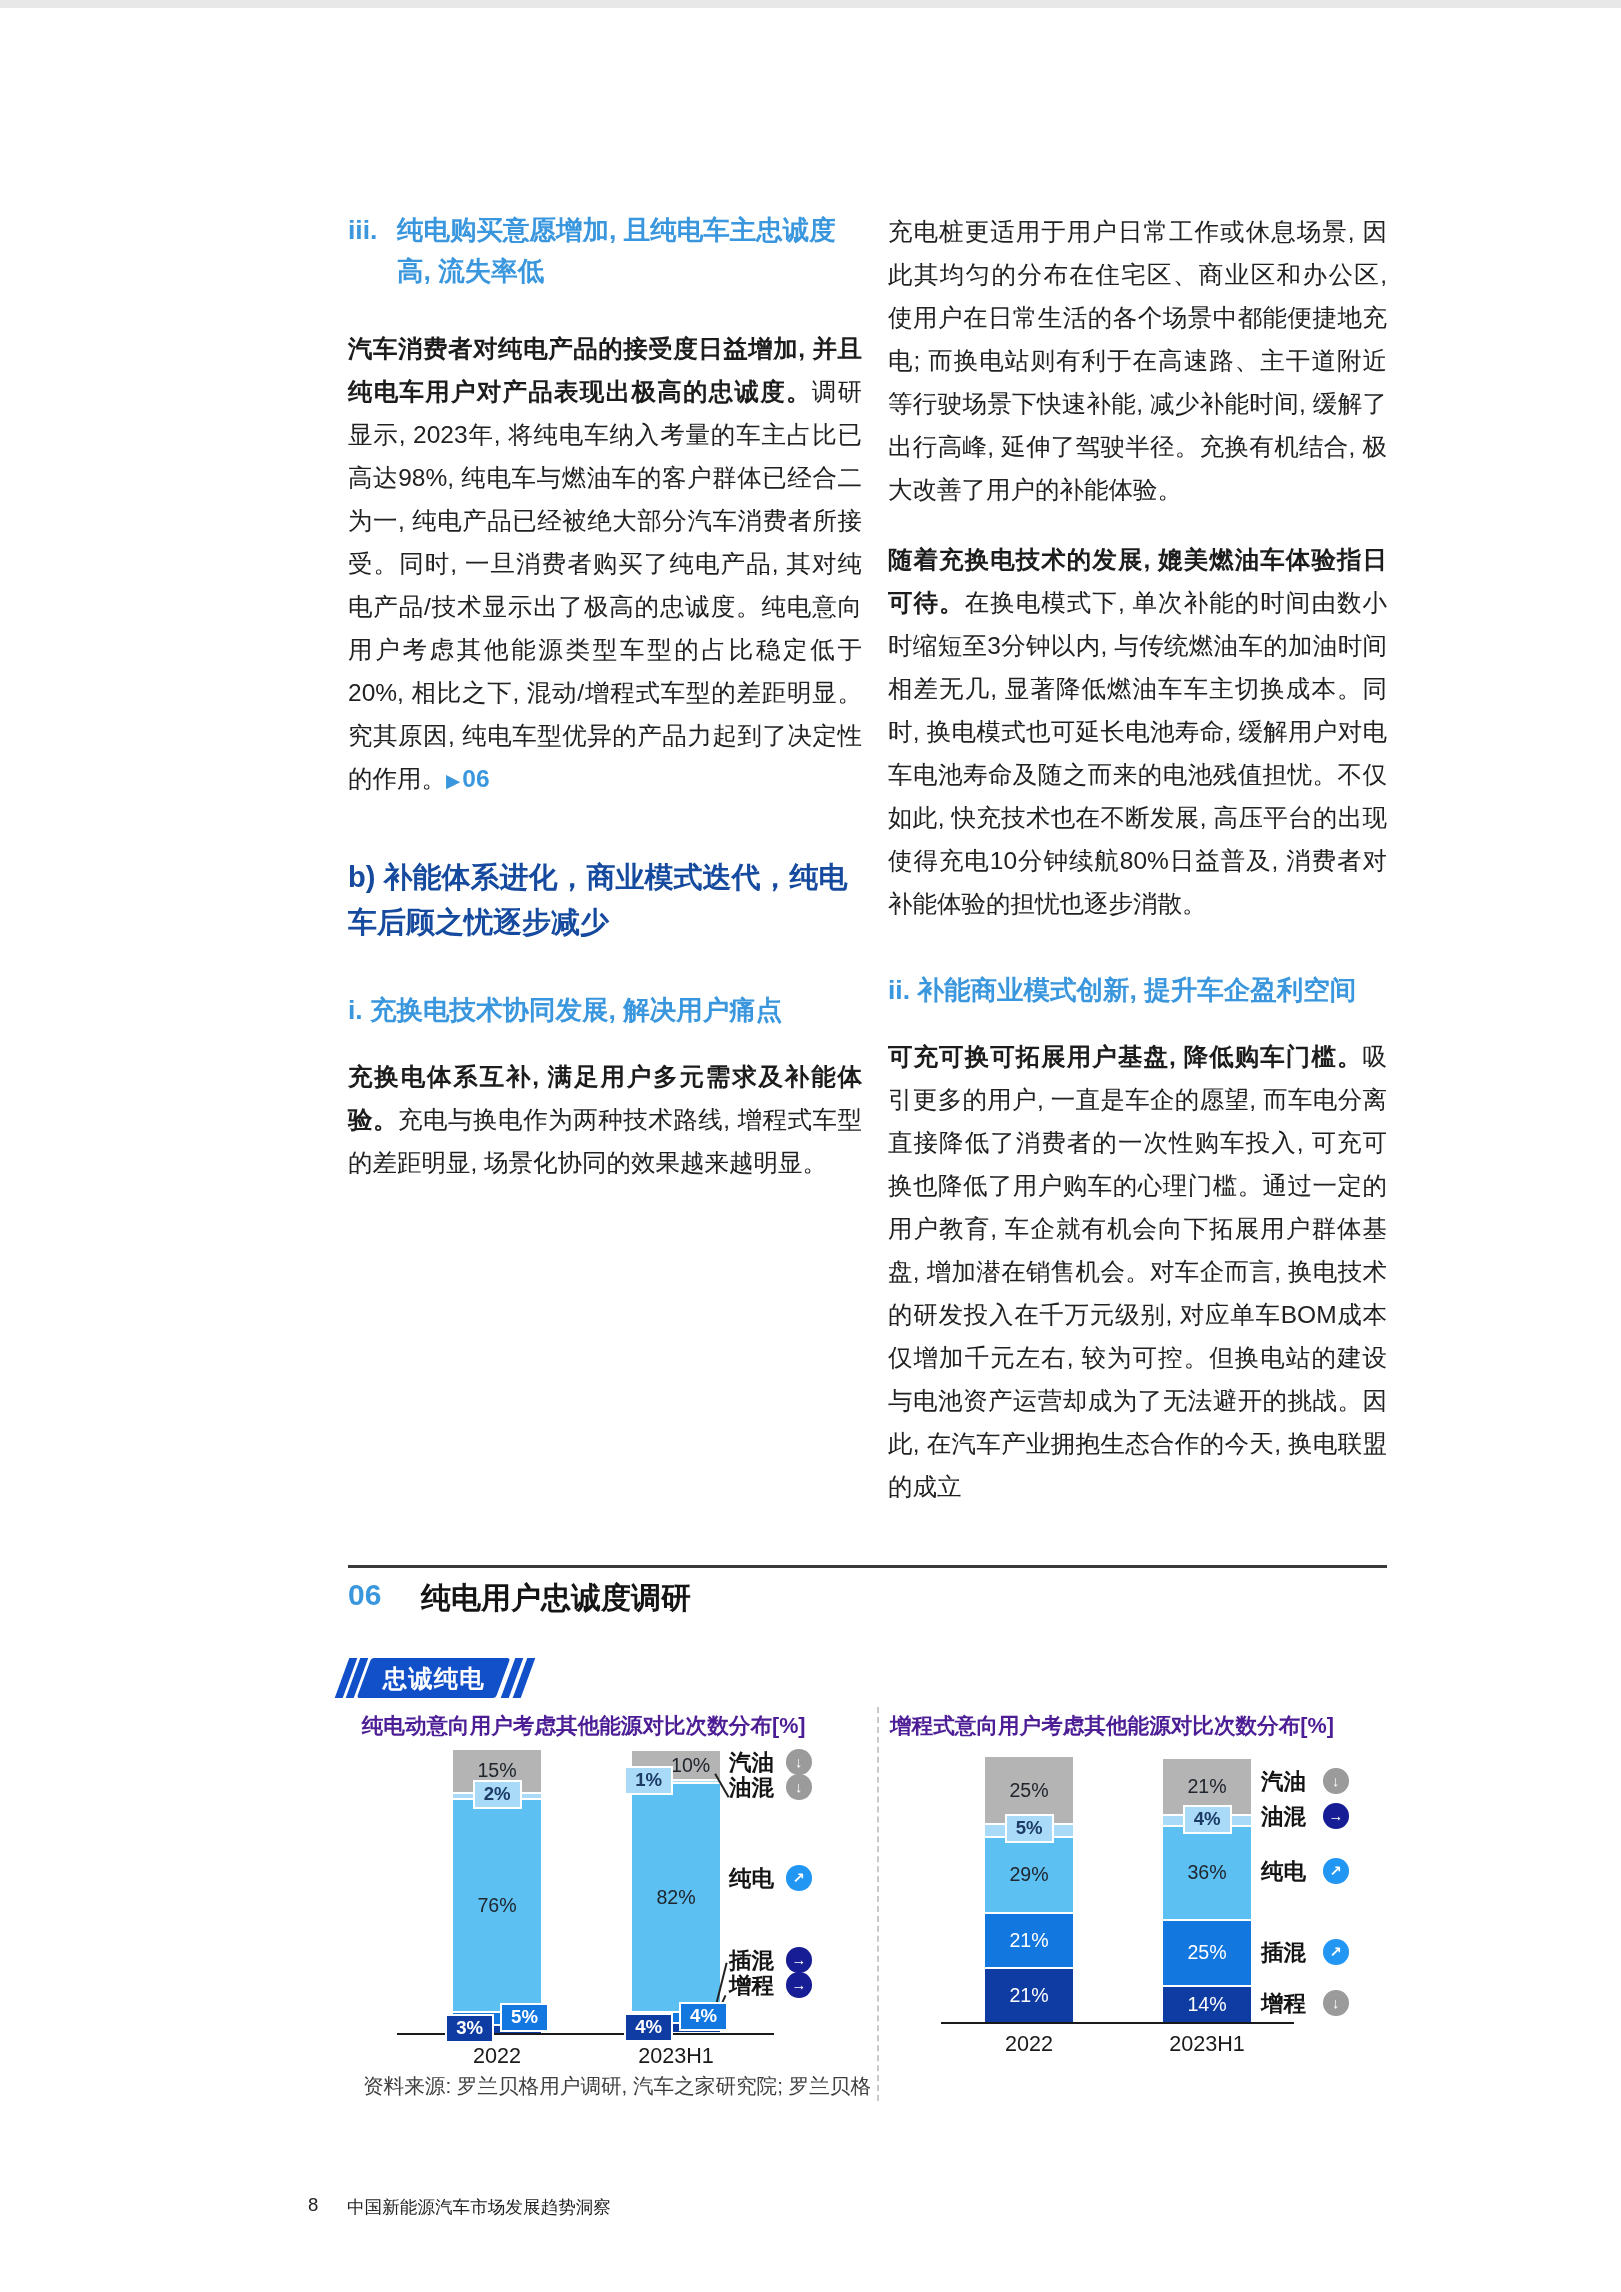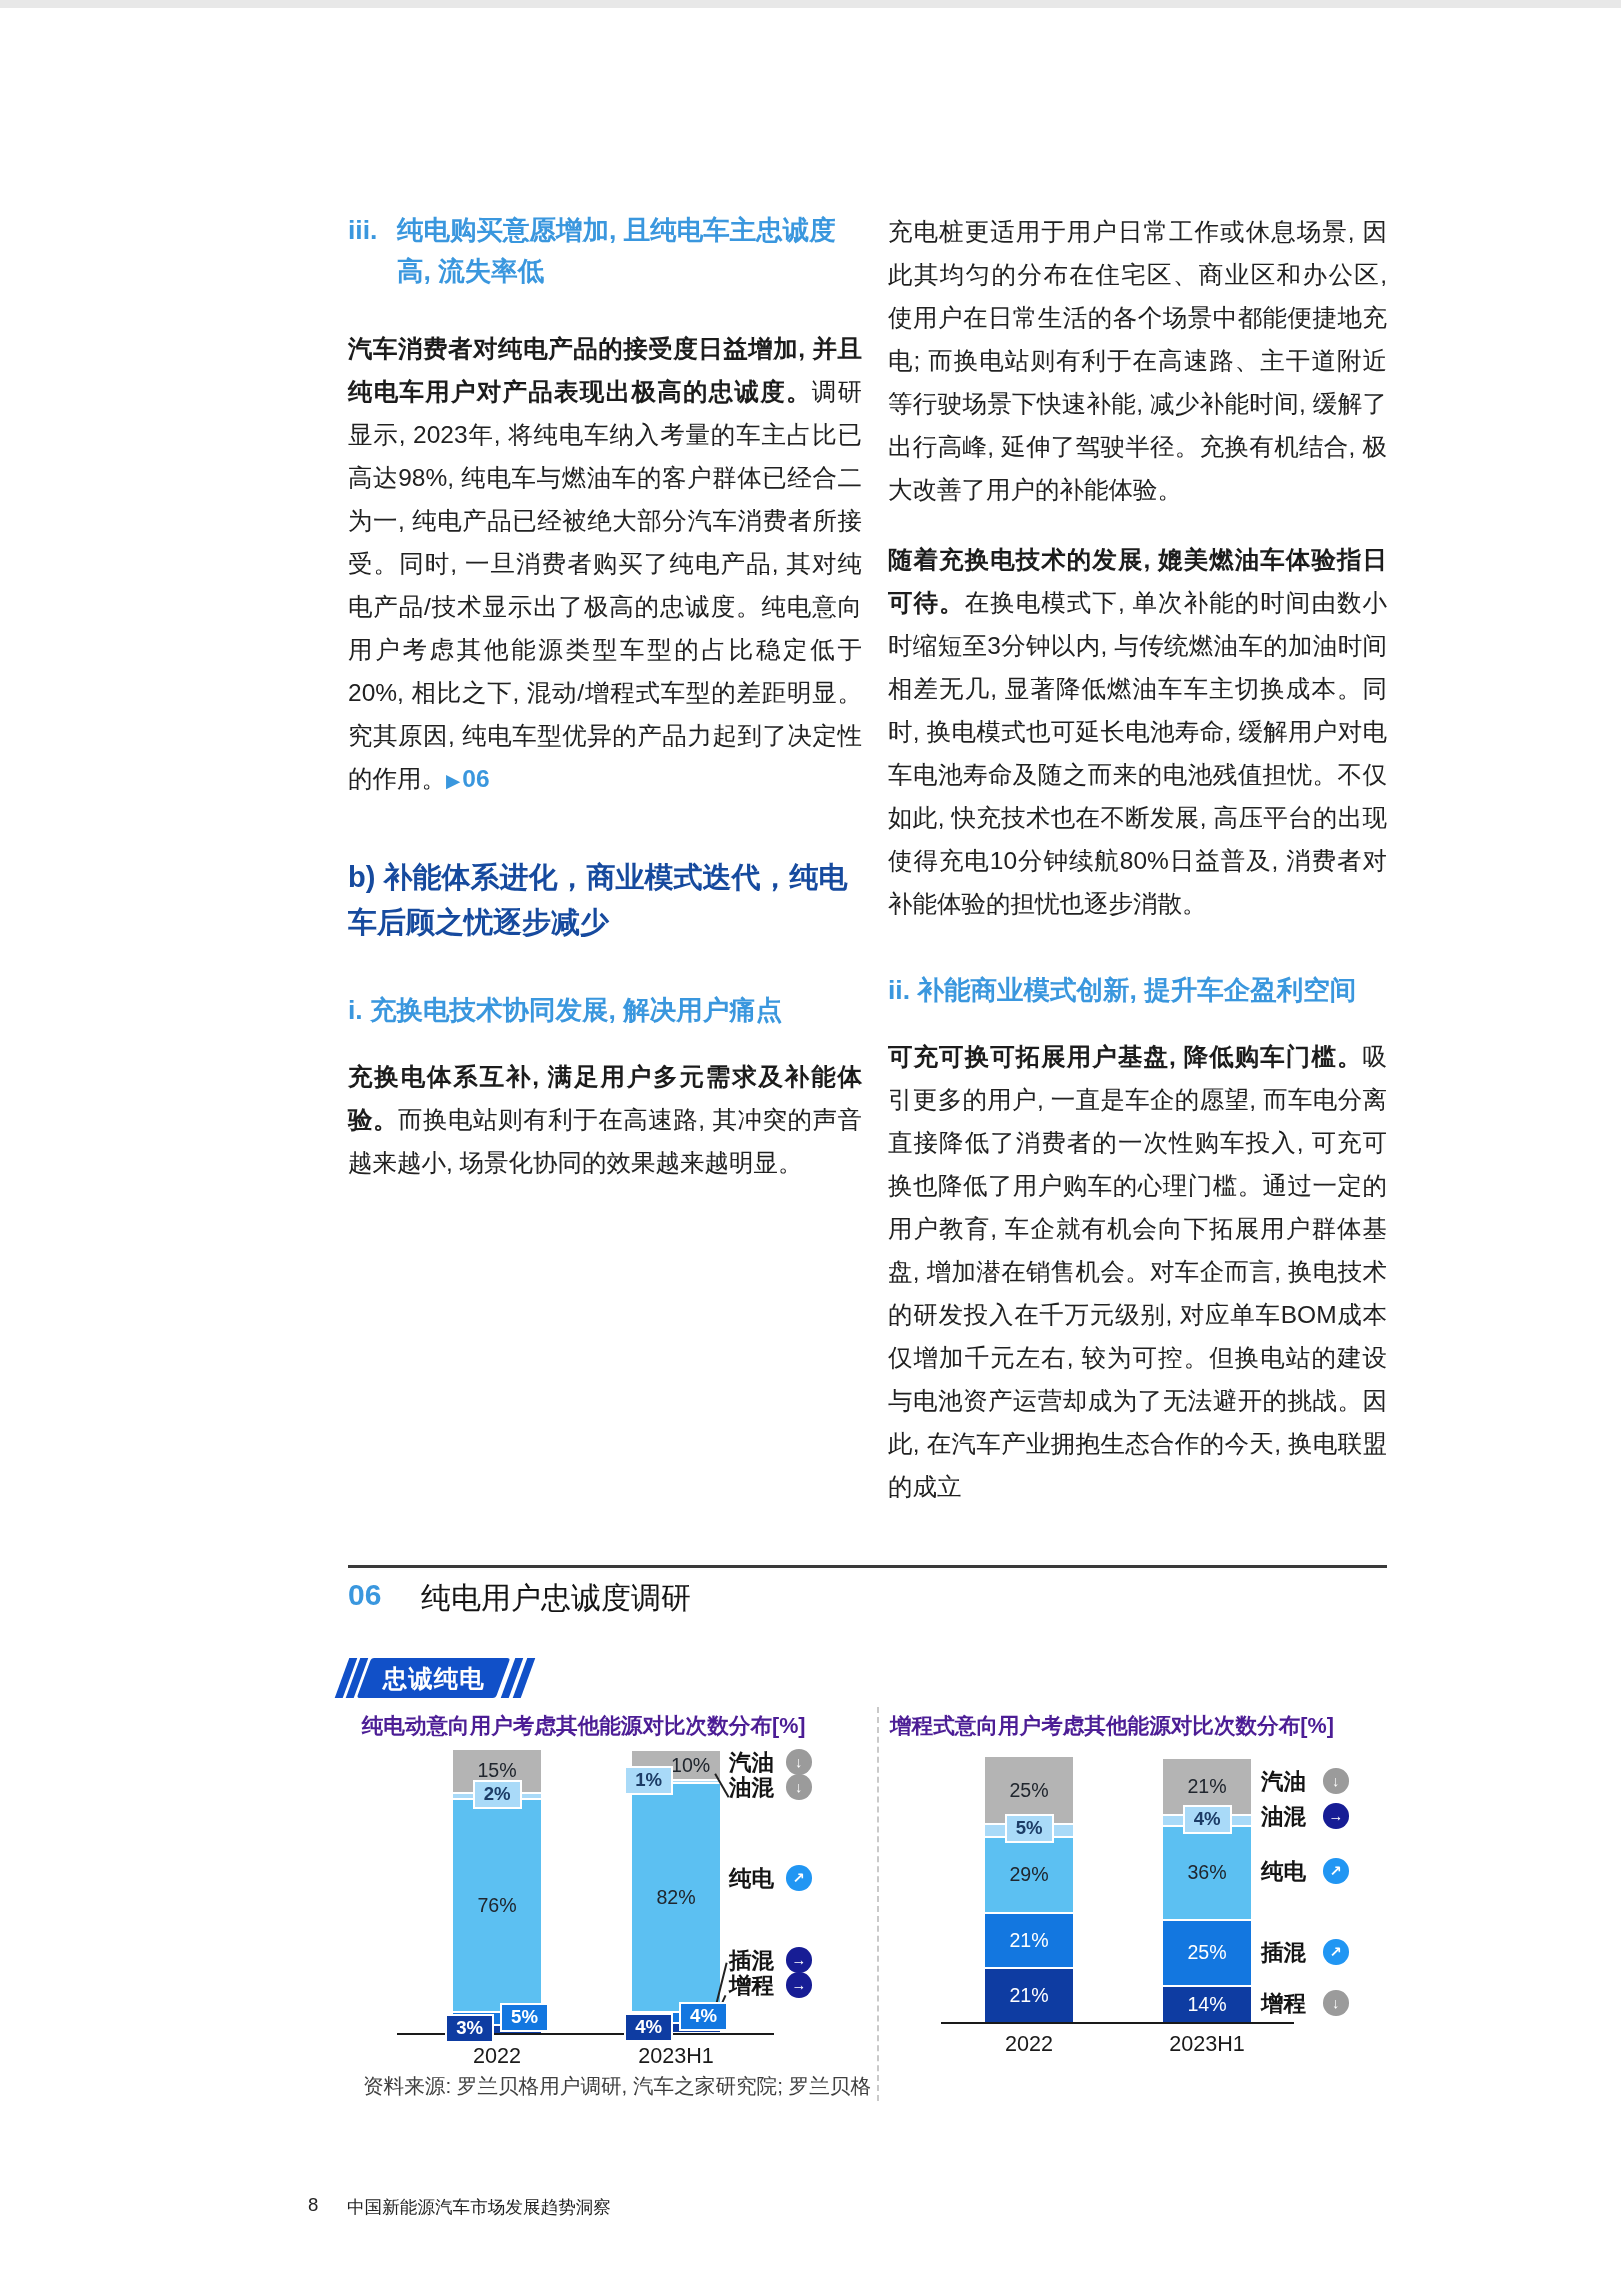--- a/index.html
+++ b/index.html
@@ -30,21 +30,21 @@
   .head-iii .num{flex:0 0 49px;}
   .h-navy{
     color:#164a9e;font-weight:bold;font-size:29px;line-height:45px;
     margin:53px 0 25.5px 0;
   }
   .figref{color:#3a97de;font-weight:bold;white-space:nowrap;}
   .figref .arrow{font-size:18.6px;letter-spacing:2px;}
   
   .figure-rule{position:absolute;left:348px;top:1557px;width:1039px;height:2.9px;background:#3a3a3a;}
   .fig-num{position:absolute;left:348px;top:1570px;font-size:30px;font-weight:bold;color:#3a97de;}
-  .fig-title{position:absolute;left:421px;top:1570px;font-size:30px;font-weight:normal;color:#141414;text-align:center;}
+  .fig-title{position:absolute;left:421px;top:1570px;font-size:30px;font-weight:bold;color:#141414;text-align:center;}
   
   .banner{position:absolute;left:348px;top:1650px;width:1039px;height:40px;}
   .banner .slash{position:absolute;top:0;width:7.8px;height:40px;background:#1150c8;transform:skewX(-20deg);}
   .banner .badge{
     position:absolute;left:15.7px;top:0;width:139px;height:40px;background:#1150c8;
     transform:skewX(-20deg);border-radius:2.9px;
     display:flex;align-items:center;justify-content:center;
   }
   .banner .badge span{
     transform:skewX(20deg);color:#fff;font-size:24.5px;font-weight:bold;letter-spacing:1px;
@@ -100,21 +100,21 @@
 <div class="page">
 
   <div class="col col-left">
     <div class="h-blue head-iii">
       <span class="num">iii.</span>
       <span>纯电购买意愿增加, 且纯电车主忠诚度高, 流失率低</span>
     </div>
     <p><b>汽车消费者对纯电产品的接受度日益增加, 并且纯电车用户对产品表现出极高的忠诚度。</b><span>调研显示, 2023年, 将纯电车纳入考量的车主占比已高达98%, 纯电车与燃油车的客户群体已经合二为一, 纯电产品已经被绝大部分汽车消费者所接受。同时, 一旦消费者购买了纯电产品, 其对纯电产品/技术显示出了极高的忠诚度。纯电意向用户考虑其他能源类型车型的占比稳定低于20%, 相比之下, 混动/增程式车型的差距明显。究其原因, 纯电车型优异的产品力起到了决定性的作用。</span><span class="figref"><span class="arrow">▶</span><span>06</span></span></p>
     <div class="h-navy">b) 补能体系进化，商业模式迭代，纯电车后顾之忧逐步减少</div>
     <div class="h-blue single">i. 充换电技术协同发展, 解决用户痛点</div>
-    <p><b>充换电体系互补, 满足用户多元需求及补能体验。</b><span>而换电站则有利于在高速路, 其冲突的声音越来越小, 场景化协同的效果越来越明显。</span></p>
+    <p><b>充换电体系互补, 满足用户多元需求及补能体验。</b><span>充电与换电作为两种技术路线, 增程式车型的差距明显, 场景化协同的效果越来越明显。</span></p>
   </div>
 
   <div class="col col-right">
     <p>充电桩更适用于用户日常工作或休息场景, 因此其均匀的分布在住宅区、商业区和办公区, 使用户在日常生活的各个场景中都能便捷地充电; 而换电站则有利于在高速路、主干道附近等行驶场景下快速补能, 减少补能时间, 缓解了出行高峰, 延伸了驾驶半径。充换有机结合, 极大改善了用户的补能体验。</p>
     <p><b>随着充换电技术的发展, 媲美燃油车体验指日可待。</b><span>在换电模式下, 单次补能的时间由数小时缩短至3分钟以内, 与传统燃油车的加油时间相差无几, 显著降低燃油车车主切换成本。同时, 换电模式也可延长电池寿命, 缓解用户对电车电池寿命及随之而来的电池残值担忧。不仅如此, 快充技术也在不断发展, 高压平台的出现使得充电10分钟续航80%日益普及, 消费者对补能体验的担忧也逐步消散。</span></p>
     <div class="h-blue single">ii. 补能商业模式创新, 提升车企盈利空间</div>
     <p><b>可充可换可拓展用户基盘, 降低购车门槛。</b><span>吸引更多的用户, 一直是车企的愿望, 而车电分离直接降低了消费者的一次性购车投入, 可充可换也降低了用户购车的心理门槛。通过一定的用户教育, 车企就有机会向下拓展用户群体基盘, 增加潜在销售机会。对车企而言, 换电技术的研发投入在千万元级别, 对应单车BOM成本仅增加千元左右, 较为可控。但换电站的建设与电池资产运营却成为了无法避开的挑战。因此, 在汽车产业拥抱生态合作的今天, 换电联盟的成立</span></p>
   </div>
 
   <div class="figure-rule"></div>

